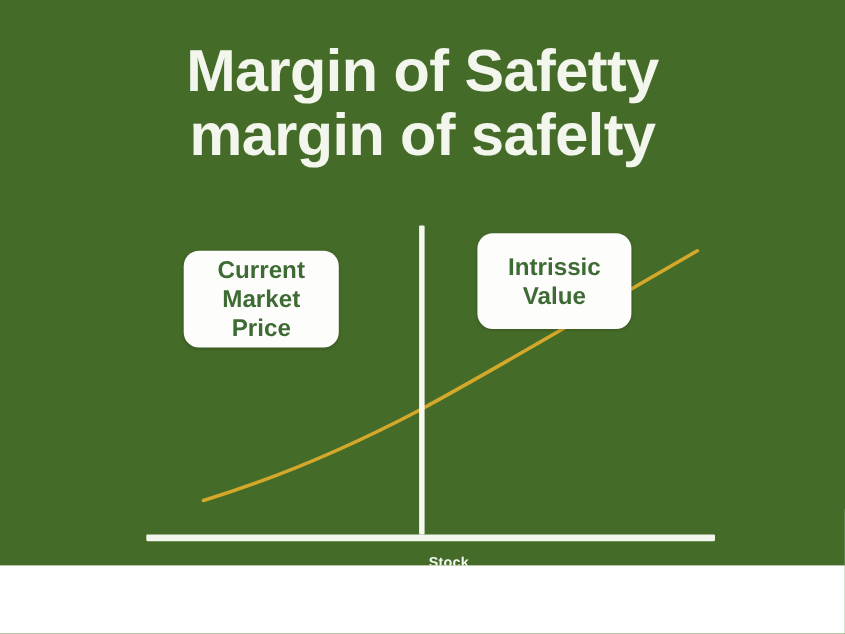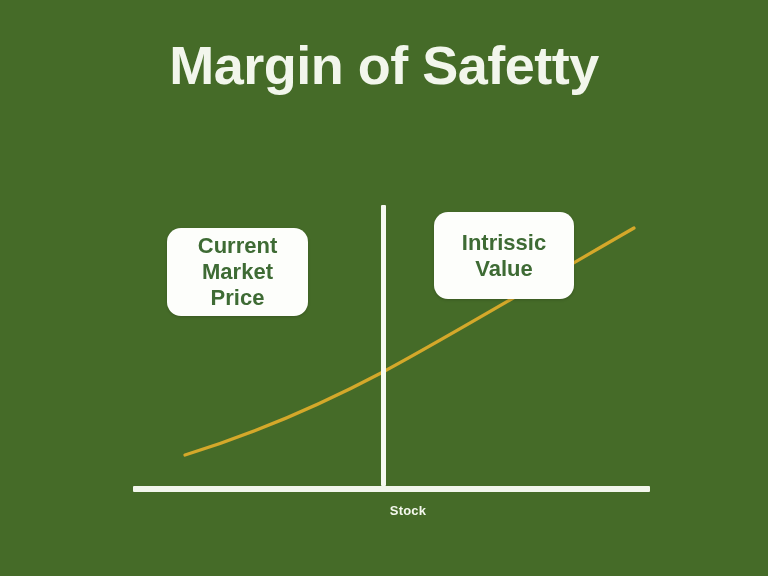--- a/index.html
+++ b/index.html
@@ -10,21 +10,21 @@
   body {
     width: 768px;
     height: 576px;
     overflow: hidden;
     font-family: "Liberation Sans", sans-serif;
   }
 
   #slide {
     position: relative;
     width: 768px;
-    height: 576px;
+    height: 514px;
     background: #456B28;
     overflow: hidden;
   }
 
   
   .title-block {
     position: absolute;
     left: 0;
     top: 36px;
     width: 768px;
@@ -130,20 +130,21 @@
     padding: 0 8px;
   }
 </style>
 </head>
 <body>
 
 <div id="slide">
 
   <div class="title-block">
     <span class="title-line">Margin of Safetty</span>
+    <span class="title-line">margin of safelty</span>
   </div>
 
   <div class="chart-area">
 
     <svg class="curve-svg" viewBox="0 0 768 576" xmlns="http://www.w3.org/2000/svg">
       <path d="M 185 455 C 260 432, 330 400, 383 372 C 450 336, 540 282, 634 228" fill="none" stroke="#D4A82A" stroke-width="3.2" stroke-linecap="round"></path>
     </svg>
 
     <div class="divider-v"></div>
 

